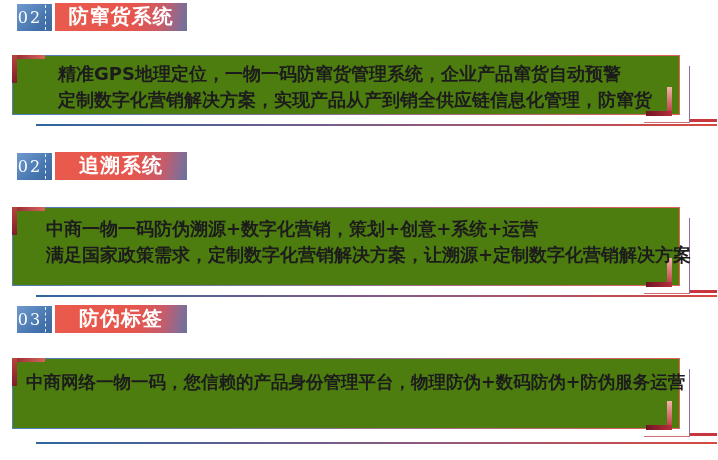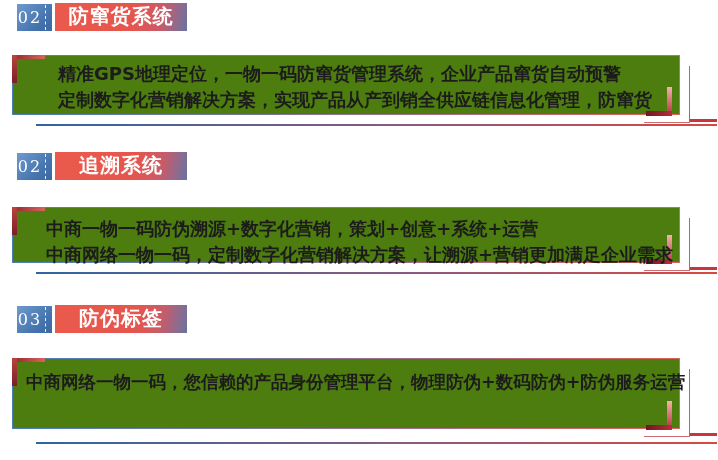--- a/index.html
+++ b/index.html
@@ -26,21 +26,21 @@
     background:linear-gradient(100deg,#ea5a4c 0%,#e6554d 60%,#c95b68 80%,#8f6a8e 92%,#68739f 100%);
     color:#ffffff;display:flex;align-items:flex-start;justify-content:center;
     font-weight:bold;font-size:20px;letter-spacing:1px;
   }
   
   .card{
     position:absolute;left:12px;width:668px;background:#4d7c0f;box-sizing:border-box;
     border:1.5px solid;border-image:linear-gradient(to right,#4d80ba 0%,#96708f 55%,#e0625a 100%) 1;
   }
   .sec1 .card{top:55px;height:60px;}
-  .sec2 .card{top:207px;height:56px;}
+  .sec2 .card{top:207px;height:79px;}
   .sec3 .card{top:358px;height:71px;}
   
   .off-v{position:absolute;right:-11px;top:10px;bottom:-9px;width:0;
     border-right:1.6px solid #8d7097;}
   .off-h{position:absolute;right:-11px;bottom:-9px;width:46px;height:0;
     border-bottom:1.6px solid #cf6d72;}
   .off-red{position:absolute;right:-38px;bottom:-8px;width:27px;height:3.5px;background:#c9353e;}
   
   .br-tl-h{position:absolute;left:-1.5px;top:-1.5px;width:33px;height:4.5px;
     background:linear-gradient(to right,#93262c,#d5655c);}
@@ -109,21 +109,21 @@
       <i class="off-v"></i>
       <i class="off-h"></i>
       <i class="off-red"></i>
       <i class="br-tl-h"></i>
       <i class="br-tl-v"></i>
       <i class="br-br-v"></i>
       <i class="br-br-h"></i>
       <i class="underline"></i>
       <div class="lines">
         <p class="line">中商一物一码防伪溯源+数字化营销，策划+创意+系统+运营</p>
-        <p class="line">中商网络一物一码，定制数字化营销解决方案，让溯源+营销更加满足企业需求</p>
+        <p class="line">满足国家政策需求，定制数字化营销解决方案，让溯源+定制数字化营销解决方案</p>
       </div>
     </div>
   </section>
 
   <section class="sec3">
     <div class="hdr">
       <div class="num">
         <span>03</span>
         <i class="num-dash"></i>
       </div>

